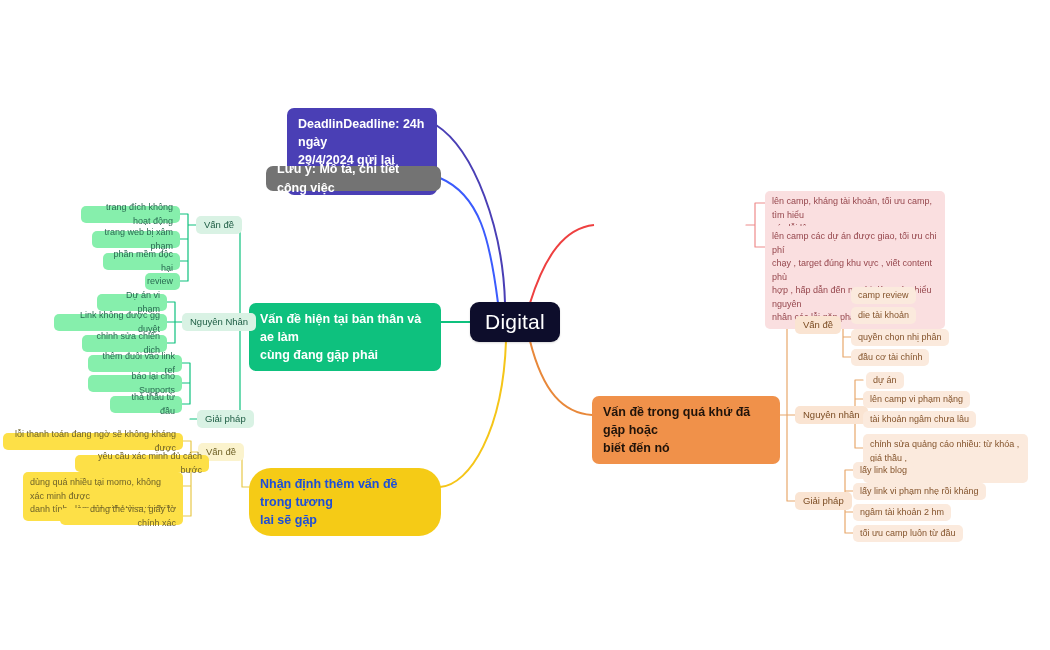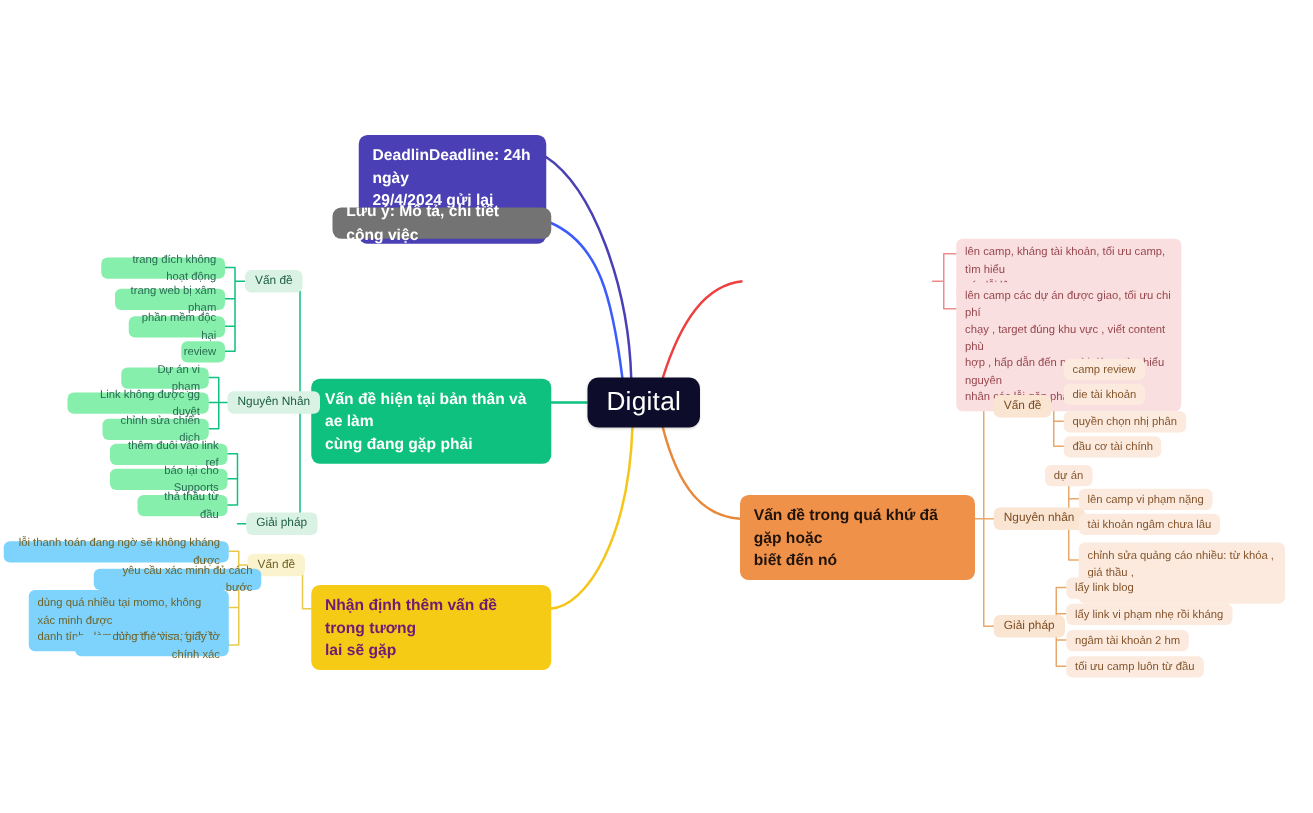--- a/index.html
+++ b/index.html
@@ -51,21 +51,21 @@
     font-weight: bold;
     line-height: 1.45;
     padding: 7px 11px;
     border-radius: 7px;
   }
   .main-deadline { background: #4a3fb5; }
   .main-luuy     { background: #737373; }
   .main-boctach  { background: #8fdcf2; color: #13202b; }
   .main-hientai  { background: #0ec17e; }
   .main-quakhu   { background: #f0914a; color: #20130a; }
-  .main-nhandinh { background: #f5cb16; color: #701a75; }
+  .main-nhandinh { background: #f5cb16; color: #1d4ed8; border-radius: 22px; }
 
   
   .sub-node {
     font-size: 9.5px;
     line-height: 1.45;
     padding: 4px 8px;
     border-radius: 5px;
   }
   .green-sub  { background: #d9f2e4; color: #1d5c43; }
   .orange-sub { background: #fae4d2; color: #7b4c23; }
@@ -73,21 +73,21 @@
 
   
   .leaf-node {
     font-size: 9px;
     line-height: 1.5;
     padding: 4px 7px;
     border-radius: 5px;
   }
   .green-leaf  { background: #86efac; color: #2a6b52; }
   .orange-leaf { background: #fbeadd; color: #84542c; }
-  .yellow-leaf { background: #7dd3fc; color: #6f6329; }
+  .yellow-leaf { background: #fde047; color: #6f6329; }
   .pink-leaf   { background: #fadfe0; color: #96474d; }
 
   .right-align { justify-content: flex-end; text-align: right; }
 </style>
 </head>
 <body>
 
 <div id="canvas">
 
   <svg class="links" viewBox="0 0 1050 650">
@@ -169,21 +169,21 @@
 
   <div class="node sub-node orange-sub" style="left:795px; top:316px; height:18px;">Vấn đề</div>
   <div class="node sub-node orange-sub" style="left:795px; top:406px; height:18px;">Nguyên nhân</div>
   <div class="node sub-node orange-sub" style="left:795px; top:492px; height:18px;">Giải pháp</div>
 
   <div class="node leaf-node orange-leaf" style="left:851px; top:287px; height:17px;">camp review</div>
   <div class="node leaf-node orange-leaf" style="left:851px; top:307px; height:17px;">die tài khoản</div>
   <div class="node leaf-node orange-leaf" style="left:851px; top:329px; height:17px;">quyền chọn nhị phân</div>
   <div class="node leaf-node orange-leaf" style="left:851px; top:349px; height:17px;">đầu cơ tài chính</div>
 
-  <div class="node leaf-node orange-leaf" style="left:836px; top:372px; height:17px;">dự án</div>
+  <div class="node leaf-node orange-leaf" style="left:866px; top:372px; height:17px;">dự án</div>
   <div class="node leaf-node orange-leaf" style="left:863px; top:391px; height:17px;">lên camp vi phạm nặng</div>
   <div class="node leaf-node orange-leaf" style="left:863px; top:411px; height:17px;">tài khoản ngâm chưa lâu</div>
   <div class="node leaf-node orange-leaf" style="left:863px; top:434px; width:165px;">chỉnh sửa quảng cáo nhiều: từ khóa , giá thầu ,
 content.</div>
 
   <div class="node leaf-node orange-leaf" style="left:853px; top:462px; height:17px;">lấy link blog</div>
   <div class="node leaf-node orange-leaf" style="left:853px; top:483px; height:17px;">lấy link vi phạm nhẹ rồi kháng</div>
   <div class="node leaf-node orange-leaf" style="left:853px; top:504px; height:17px;">ngâm tài khoản 2 hm</div>
   <div class="node leaf-node orange-leaf" style="left:853px; top:525px; height:17px;">tối ưu camp luôn từ đầu</div>
 

